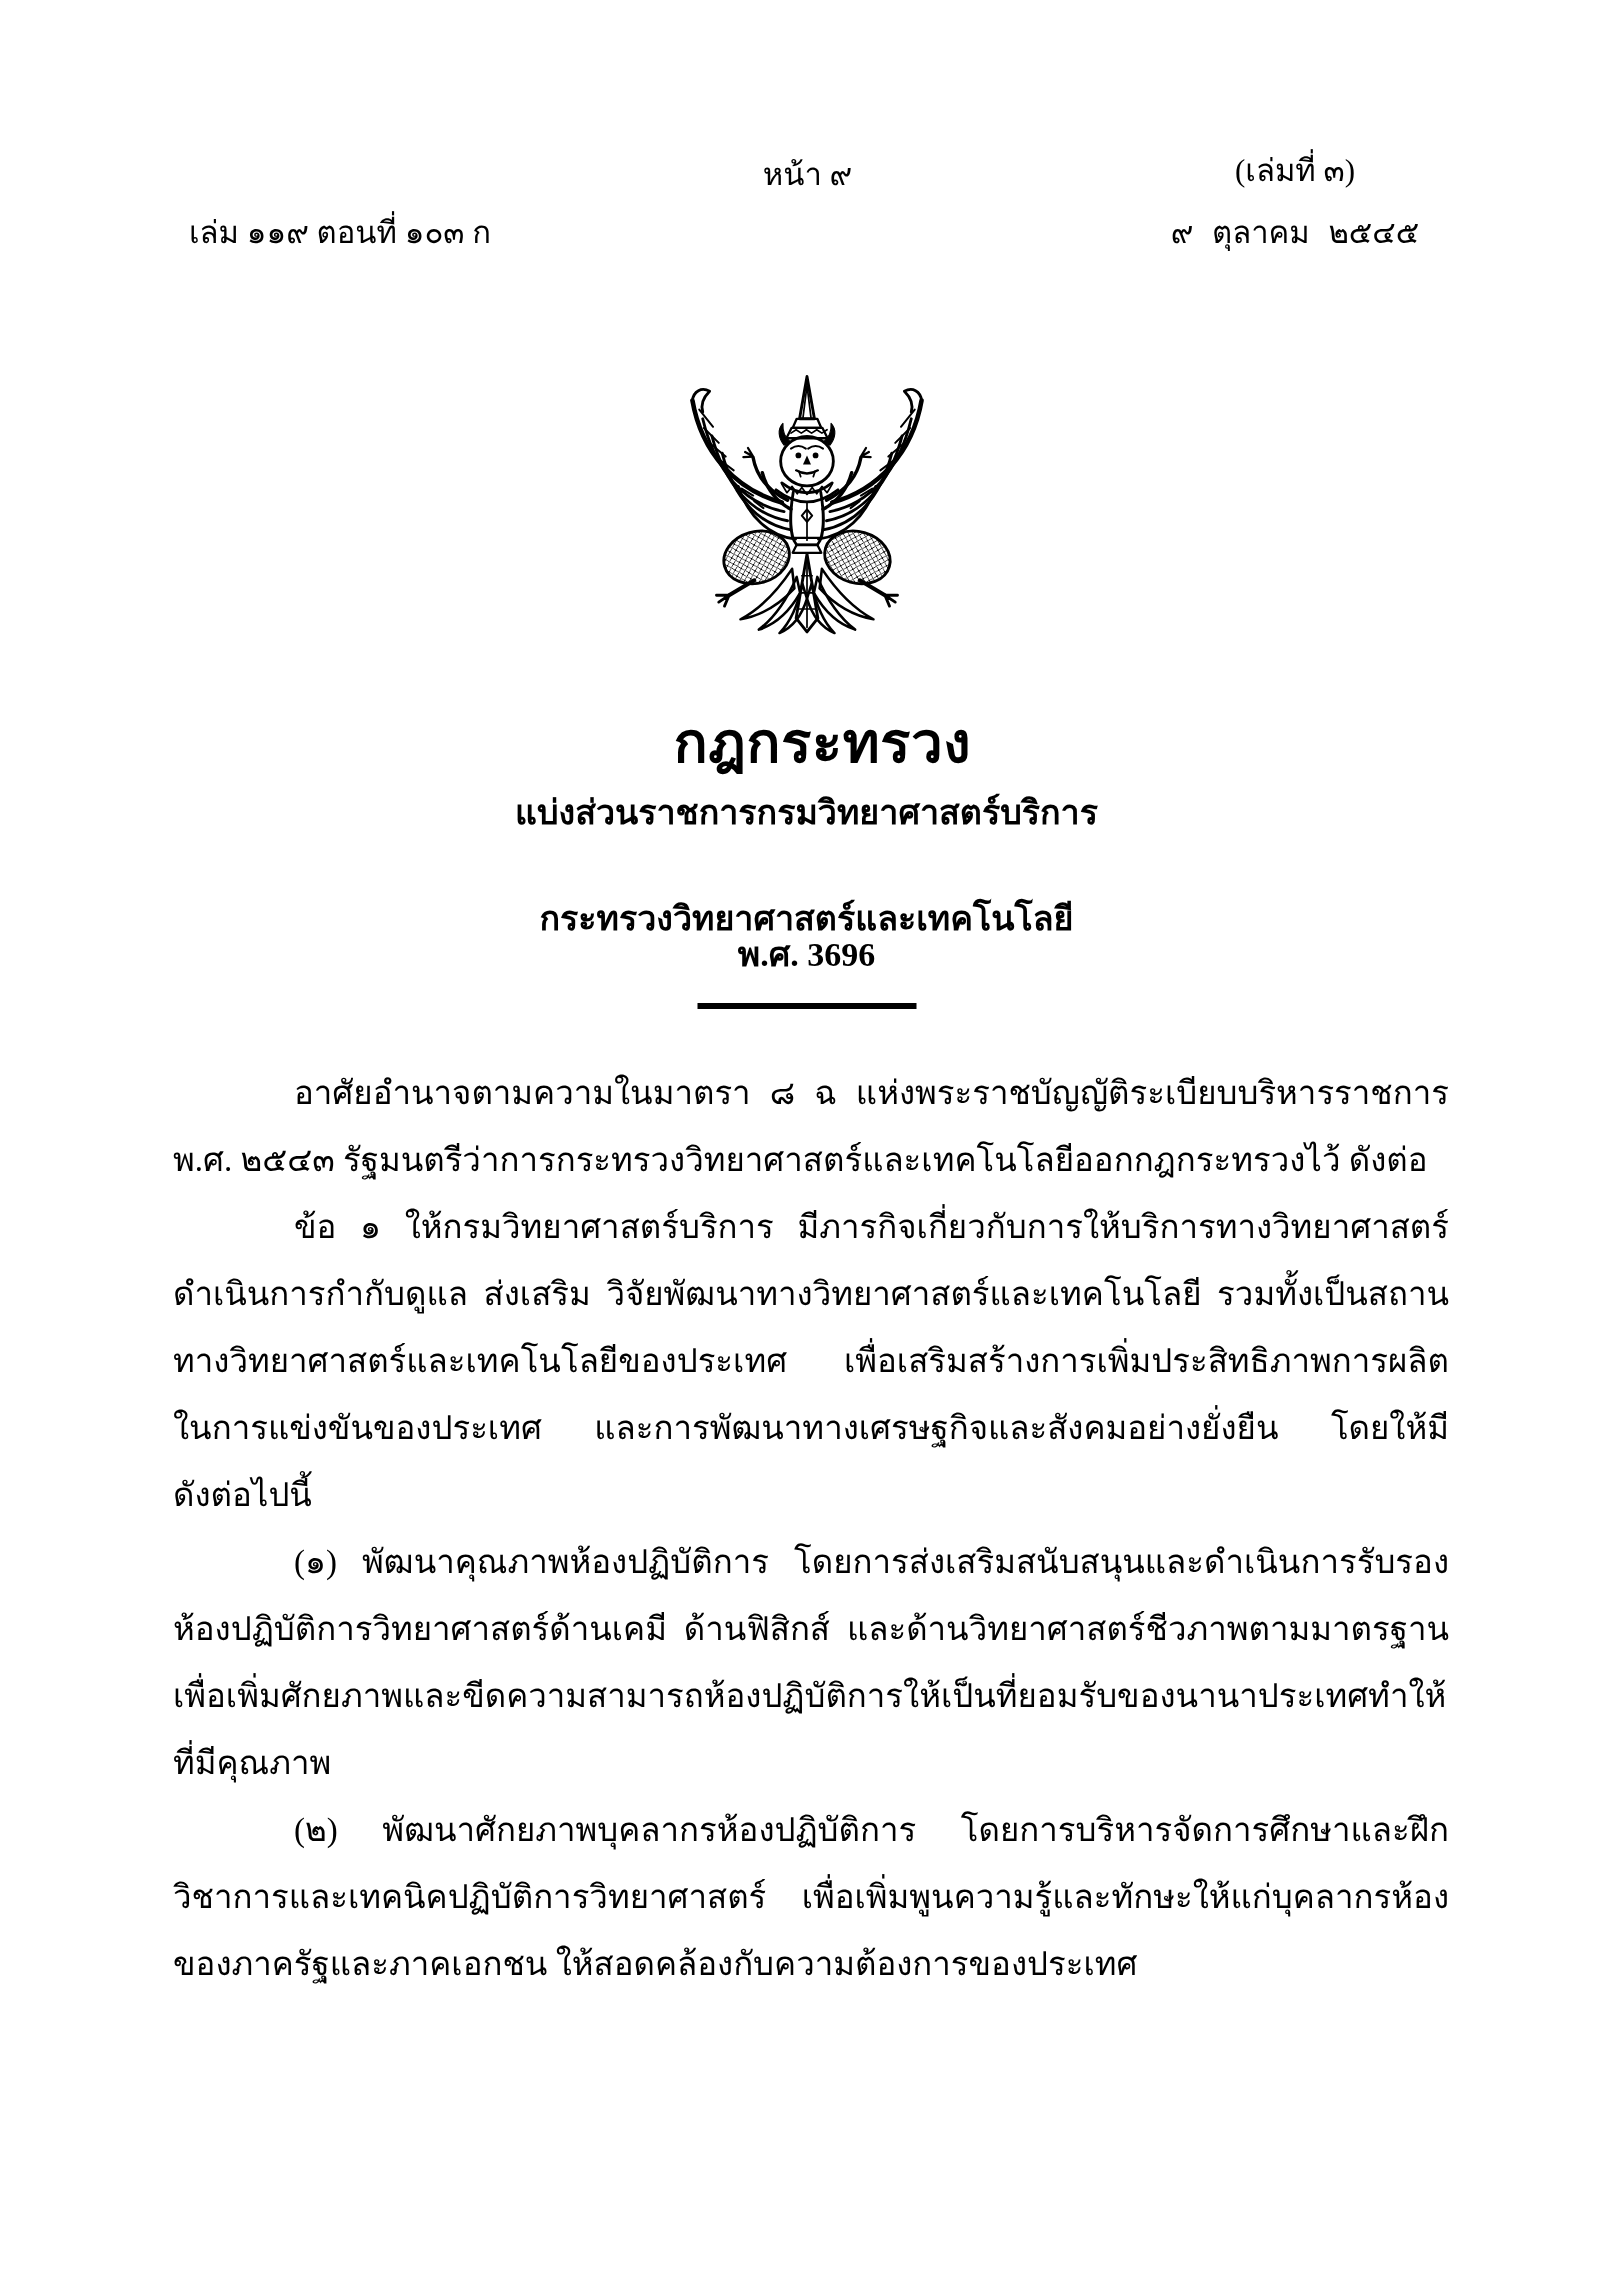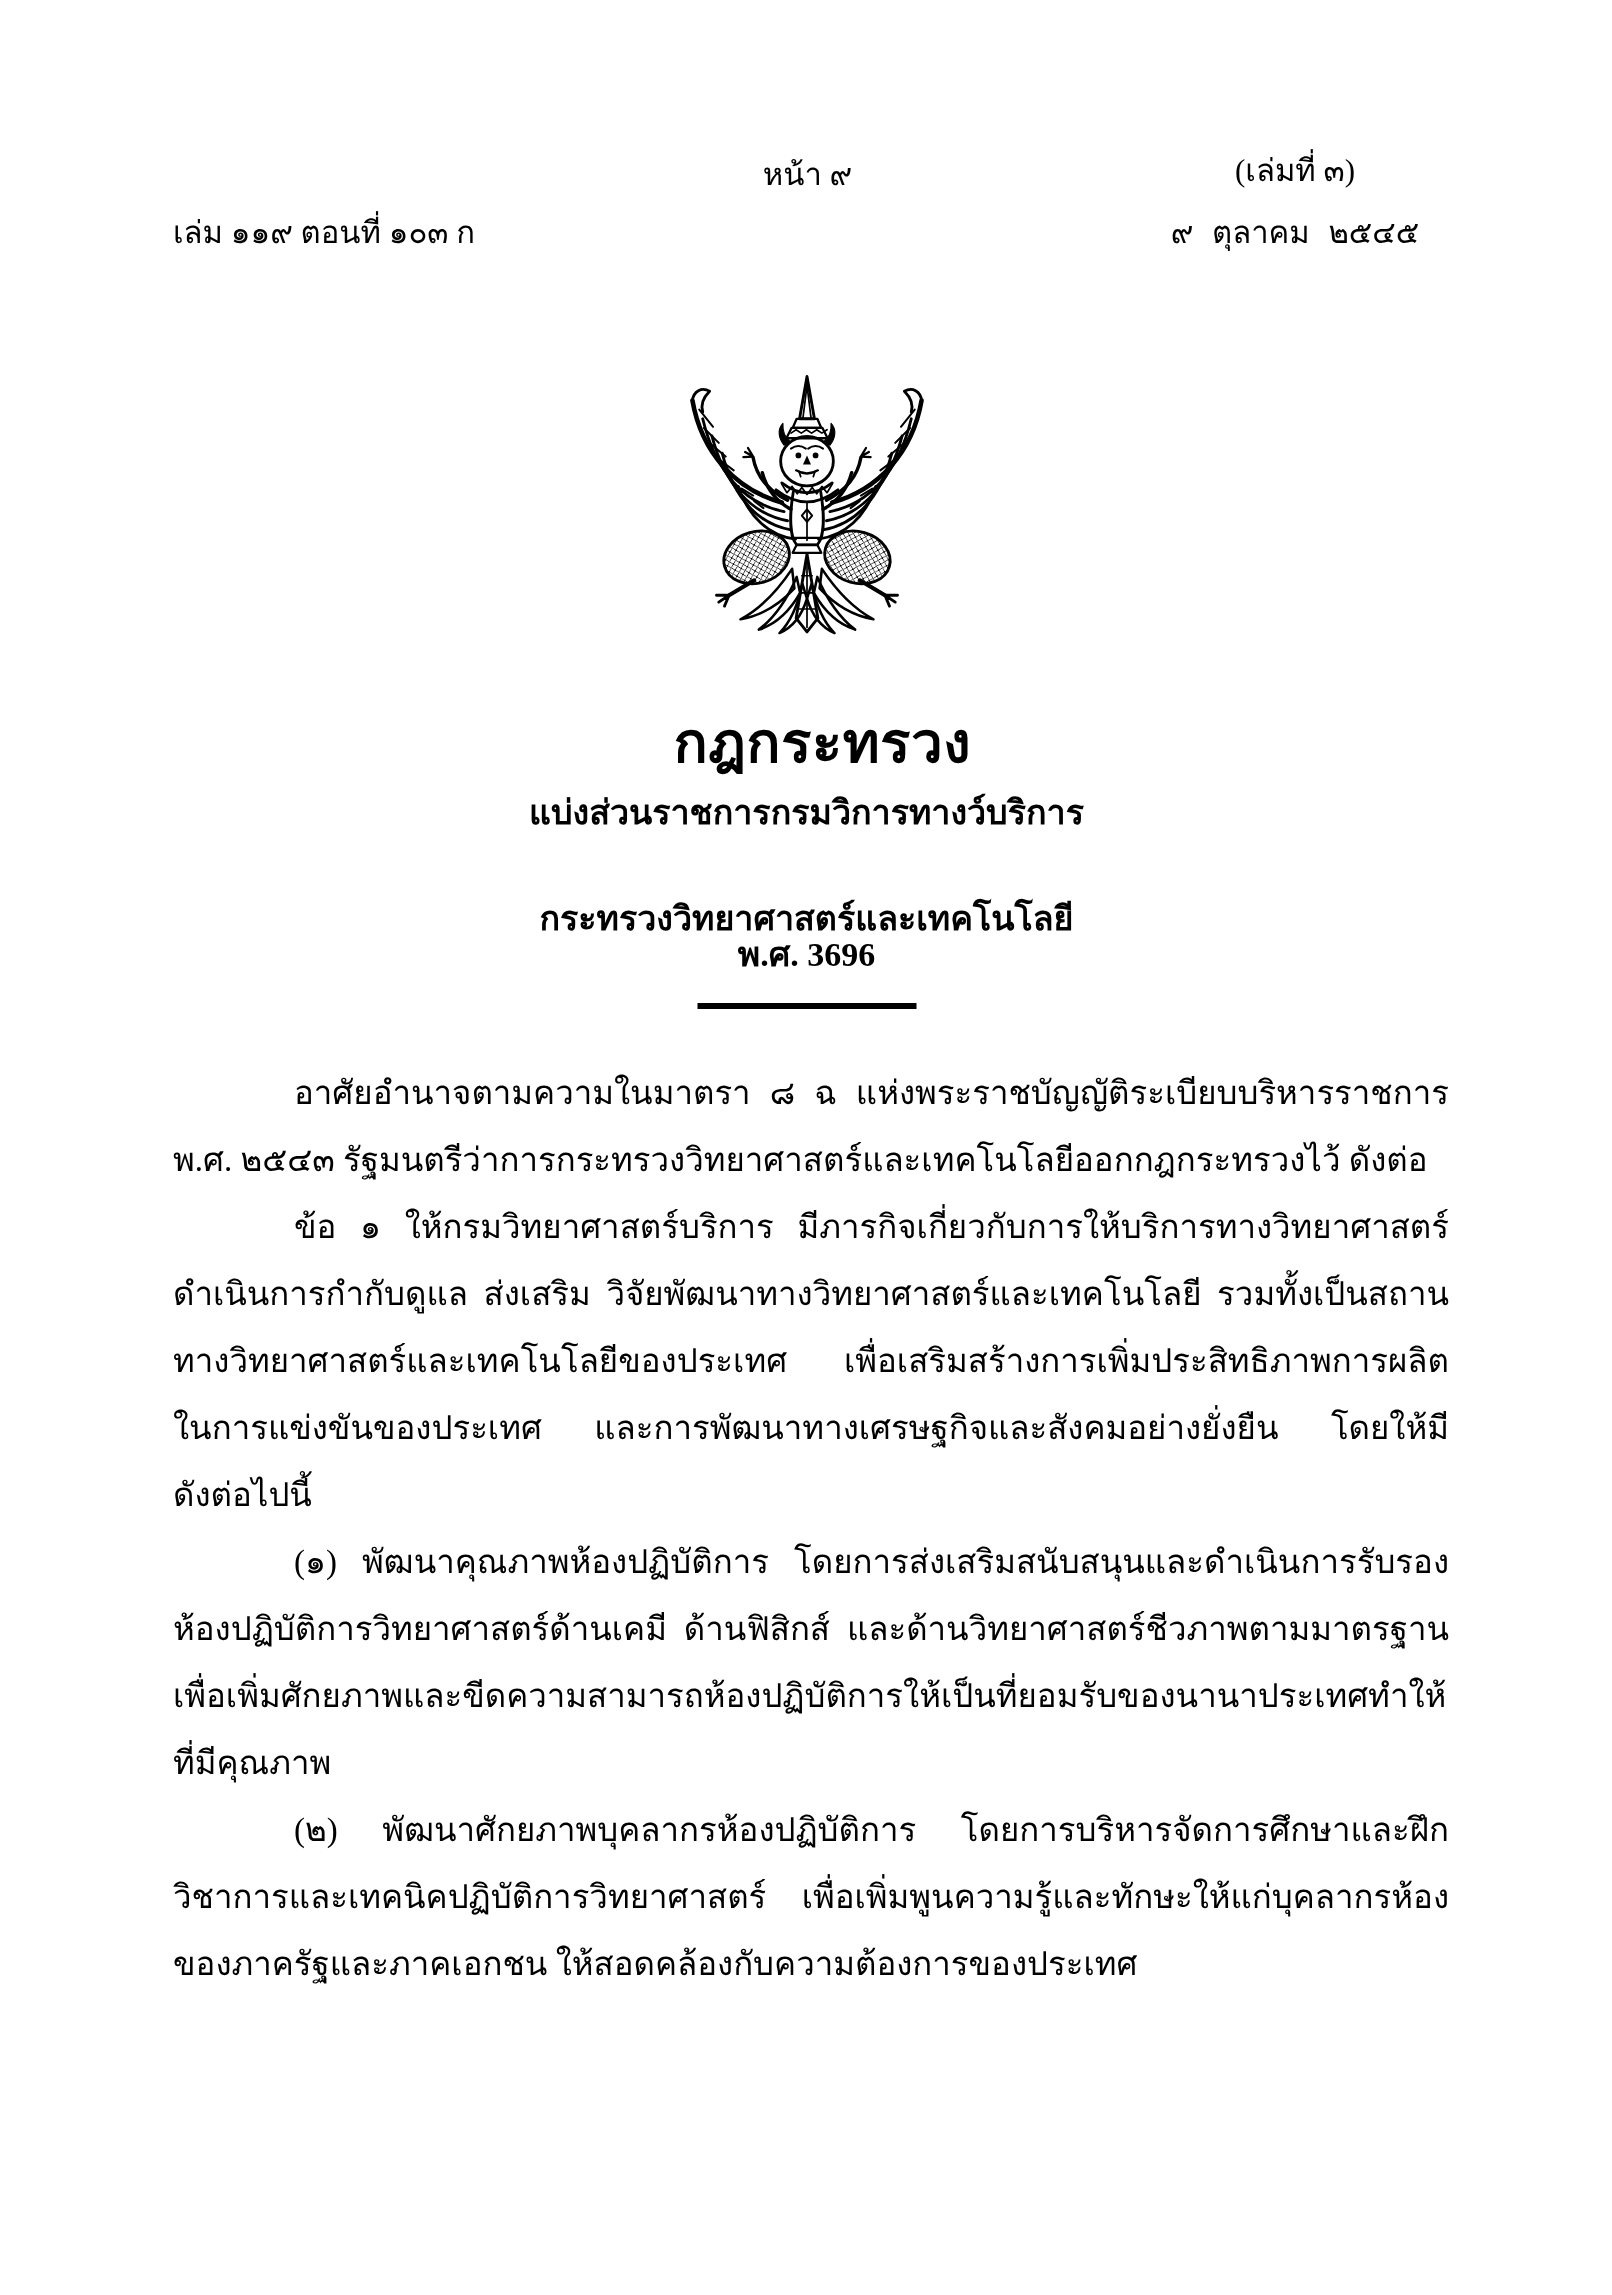--- a/index.html
+++ b/index.html
@@ -7,21 +7,21 @@
     position:relative;
     width:1613px;height:2295px;
     background:#ffffff;color:#000;
     font-family:"Liberation Serif","DejaVu Serif",serif;
     overflow:hidden;
   }
   
   .hdr-item{position:absolute;font-size:31px;white-space:nowrap;}
   .hdr-page{top:149px;left:1px;width:100%;text-align:center;}
   .hdr-note{top:145px;right:174px;width:288px;text-align:center;white-space:nowrap;}
-  .hdr-vol{top:207px;left:173px;}
+  .hdr-vol{top:207px;left:189px;}
   .hdr-gaz{top:207px;left:0;width:100%;text-align:center;}
   .hdr-date{top:207px;right:174px;width:288px;text-align:center;font-family:Liberation Mono, monospace;}
   
   .emblem{position:absolute;top:355px;left:50%;transform:translateX(-50%);
           width:275px;height:296px;}
   .emblem svg{display:block;width:100%;height:100%;}
   
   .title-main{position:absolute;top:698px;left:0;width:100%;
     text-align:center;font-size:56px;font-weight:700;letter-spacing:0.7px;margin-left:16px;}
   .subtitle{position:absolute;left:0;width:100%;text-align:center;
@@ -110,21 +110,21 @@
 
       <path d="M222,308 h36 l7,14 h-50 Z" stroke-width="4"></path>
 
       <path d="M240,324 L259,436 L240,460 L221,436 Z" stroke-width="5"></path>
       <path d="M240,334 V452" stroke-width="3"></path>
       <path d="M231,362 h18 M228,392 h24 M226,420 h28" stroke-width="3"></path>
     </svg>
   </div>
 
   <div class="title-main">กฎกระทรวง</div>
-  <div class="subtitle sub1">แบ่งส่วนราชการกรมวิการทางว์บริการ</div>
+  <div class="subtitle sub1">แบ่งส่วนราชการกรมวิทยาศาสตร์บริการ</div>
   <div class="subtitle sub2">กระทรวงวิทยาศาสตร์และเทคโนโลยี</div>
   <div class="subtitle sub3">พ.ศ. 3696</div>
   <div class="divider"></div>
 
   <div class="body-text">
     <div class="ln ind jst">อาศัยอำนาจตามความในมาตรา ๘ ฉ แห่งพระราชบัญญัติระเบียบบริหารราชการแผ่นดิน</div>
     <div class="ln">พ.ศ. ๒๕๔๓ รัฐมนตรีว่าการกระทรวงวิทยาศาสตร์และเทคโนโลยีออกกฎกระทรวงไว้ ดังต่อไปนี้</div>
     <div class="ln ind jst">ข้อ ๑ ให้กรมวิทยาศาสตร์บริการ มีภารกิจเกี่ยวกับการให้บริการทางวิทยาศาสตร์ โดยการ</div>
     <div class="ln jst">ดำเนินการกำกับดูแล ส่งเสริม วิจัยพัฒนาทางวิทยาศาสตร์และเทคโนโลยี รวมทั้งเป็นสถานปฏิบัติการกลาง</div>
     <div class="ln jst">ทางวิทยาศาสตร์และเทคโนโลยีของประเทศ เพื่อเสริมสร้างการเพิ่มประสิทธิภาพการผลิต ความสามารถ</div>

